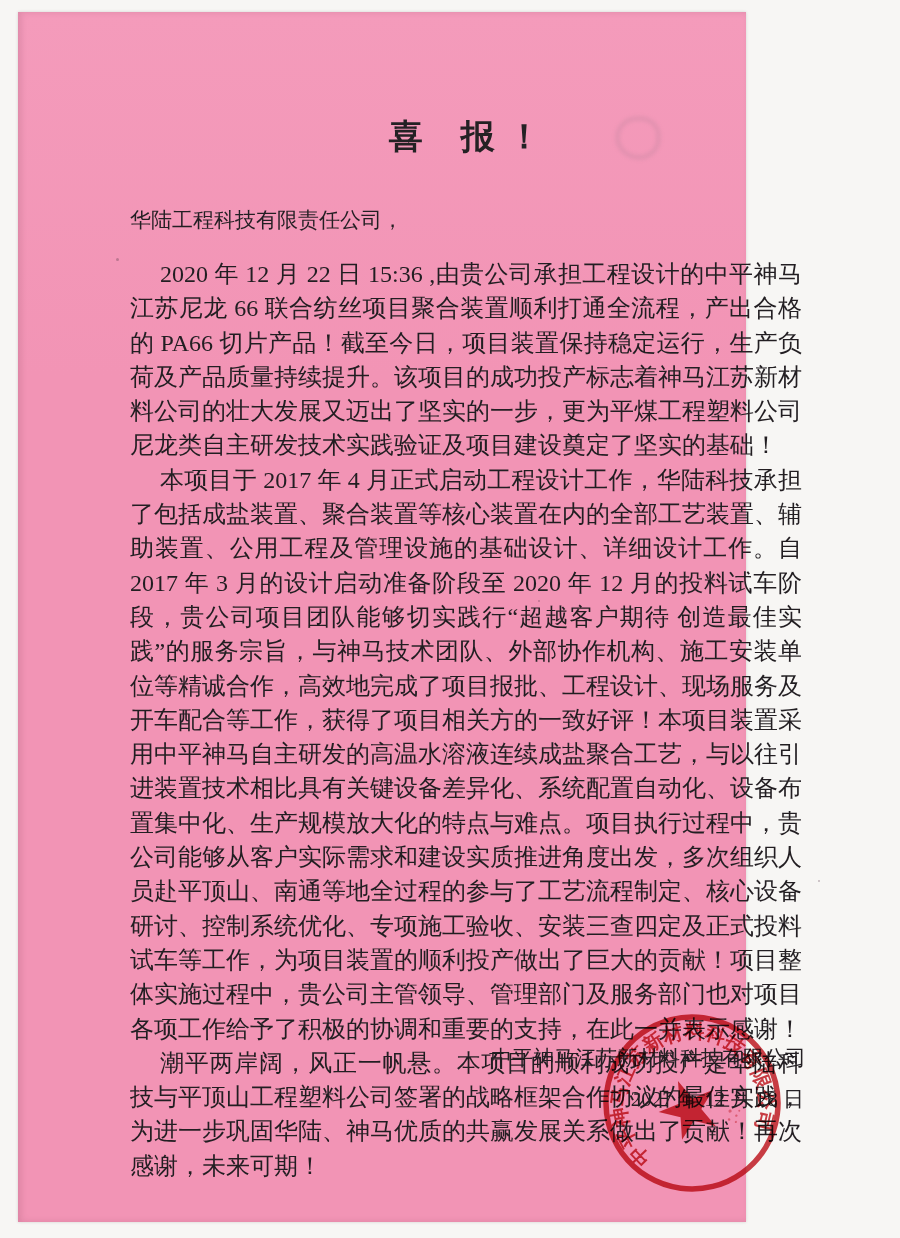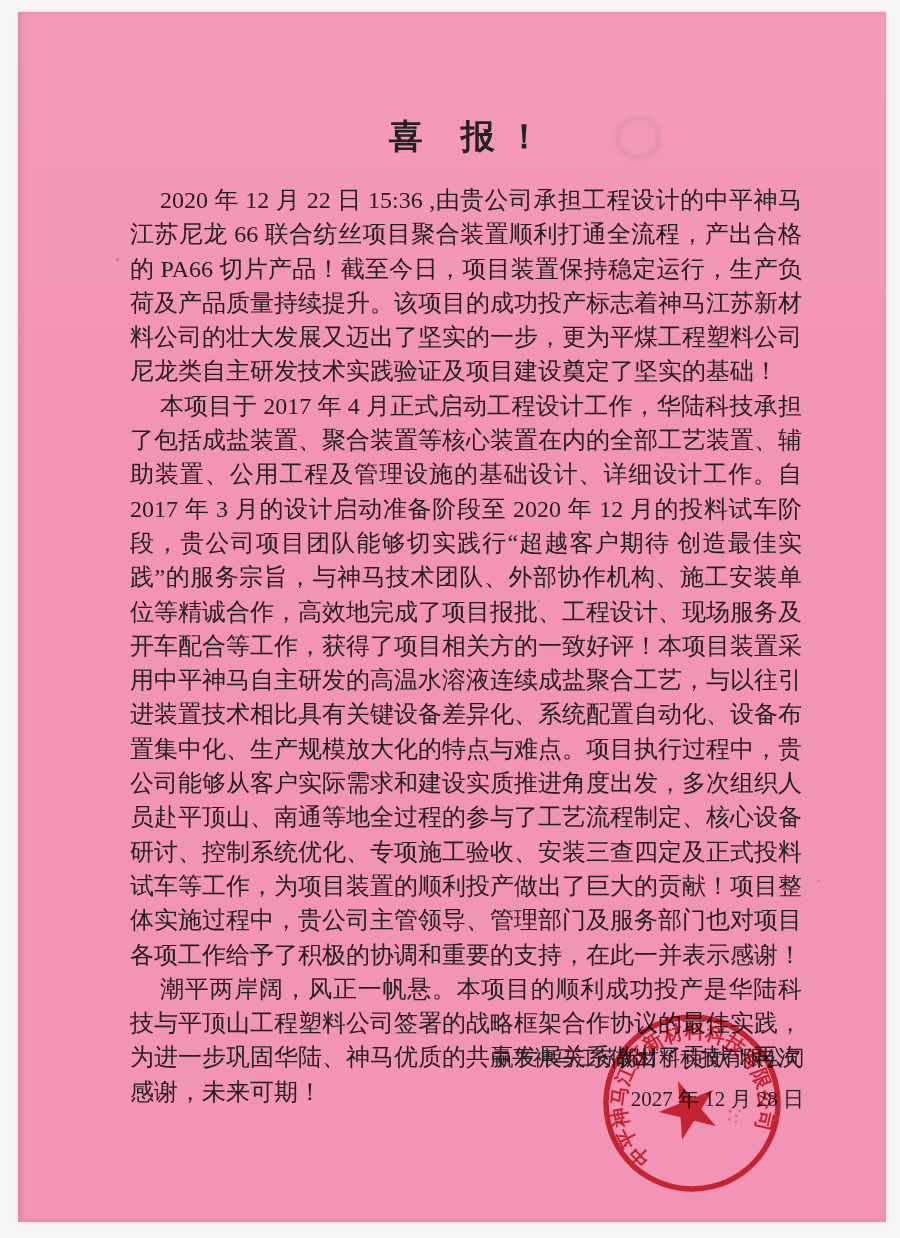--- a/index.html
+++ b/index.html
@@ -11,21 +11,21 @@
     height: 1238px;
     position: relative;
     background: #f7f6f4;
     overflow: hidden;
     font-family: "Liberation Serif", serif;
   }
   .paper {
     position: absolute;
     left: 18px;
     top: 12px;
-    width: 868px;
+    width: 728px;
     height: 1210px;
     background: linear-gradient(180deg, #f49bbb 0%, #f294b5 30%, #f294b5 100%);
     box-shadow: inset 3px 0 6px rgba(120,60,85,0.18), 0 0 3px rgba(0,0,0,0.15);
   }
   .content {
     position: absolute;
     left: 112px;
     top: 0;
     width: 672px;
     color: #201d20;
@@ -104,20 +104,21 @@
 <div class="paper">
 
   <div class="smudge"></div>
   <div class="speck s1"></div>
   <div class="speck s2"></div>
   <div class="speck s3"></div>
 
   <div class="content">
     <h1 class="doc-title">喜　报 ！</h1>
 
+    <div class="salutation">华陆工程科技有限责任公司，</div>
 
     <div class="body-text">
       <p>2020 年 12 月 22 日 15:36 ,由贵公司承担工程设计的中平神马江苏尼龙 66 联合纺丝项目聚合装置顺利打通全流程，产出合格的 PA66 切片产品！截至今日，项目装置保持稳定运行，生产负荷及产品质量持续提升。该项目的成功投产标志着神马江苏新材料公司的壮大发展又迈出了坚实的一步，更为平煤工程塑料公司尼龙类自主研发技术实践验证及项目建设奠定了坚实的基础！</p>
       <p>本项目于 2017 年 4 月正式启动工程设计工作，华陆科技承担了包括成盐装置、聚合装置等核心装置在内的全部工艺装置、辅助装置、公用工程及管理设施的基础设计、详细设计工作。自 2017 年 3 月的设计启动准备阶段至 2020 年 12 月的投料试车阶段，贵公司项目团队能够切实践行“超越客户期待 创造最佳实践”的服务宗旨，与神马技术团队、外部协作机构、施工安装单位等精诚合作，高效地完成了项目报批、工程设计、现场服务及开车配合等工作，获得了项目相关方的一致好评！本项目装置采用中平神马自主研发的高温水溶液连续成盐聚合工艺，与以往引进装置技术相比具有关键设备差异化、系统配置自动化、设备布置集中化、生产规模放大化的特点与难点。项目执行过程中，贵公司能够从客户实际需求和建设实质推进角度出发，多次组织人员赴平顶山、南通等地全过程的参与了工艺流程制定、核心设备研讨、控制系统优化、专项施工验收、安装三查四定及正式投料试车等工作，为项目装置的顺利投产做出了巨大的贡献！项目整体实施过程中，贵公司主管领导、管理部门及服务部门也对项目各项工作给予了积极的协调和重要的支持，在此一并表示感谢！</p>
       <p>潮平两岸阔，风正一帆悬。本项目的顺利成功投产是华陆科技与平顶山工程塑料公司签署的战略框架合作协议的最佳实践，为进一步巩固华陆、神马优质的共赢发展关系做出了贡献！再次感谢，未来可期！</p>
     </div>
   </div>
 
   <div class="signature-block">
     <div class="sig-line">中平神马江苏新材料科技有限公司</div>

